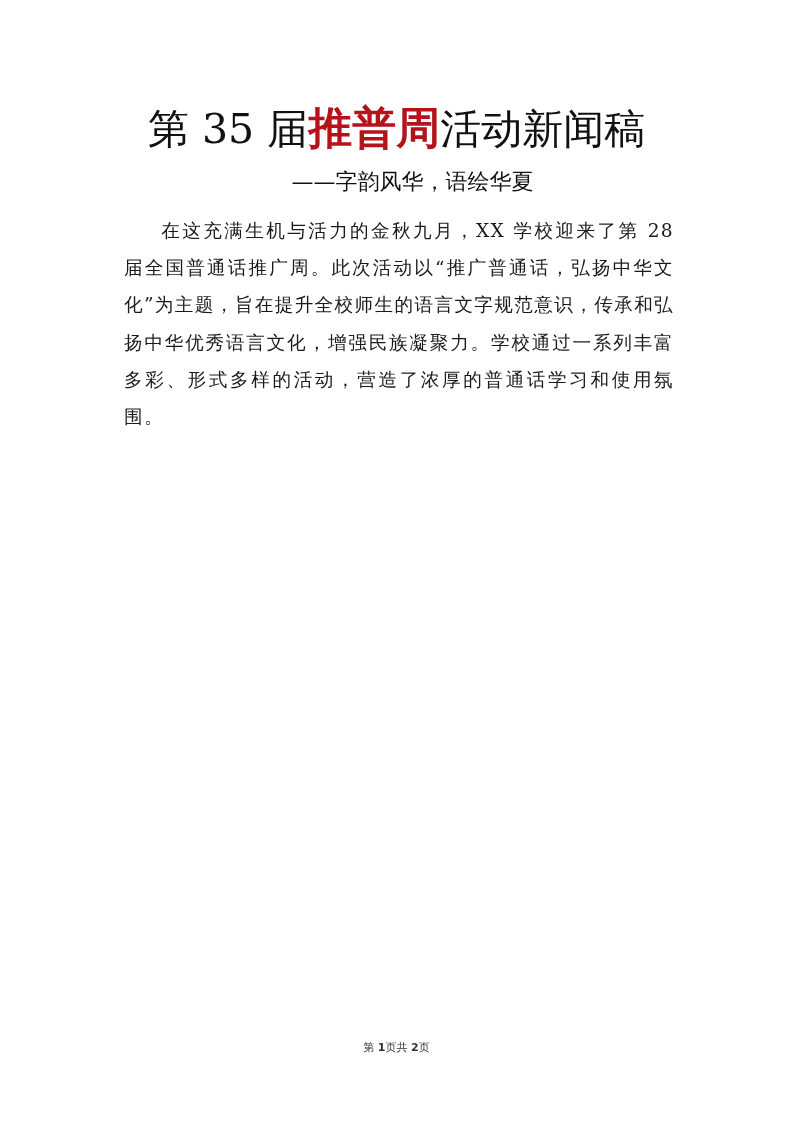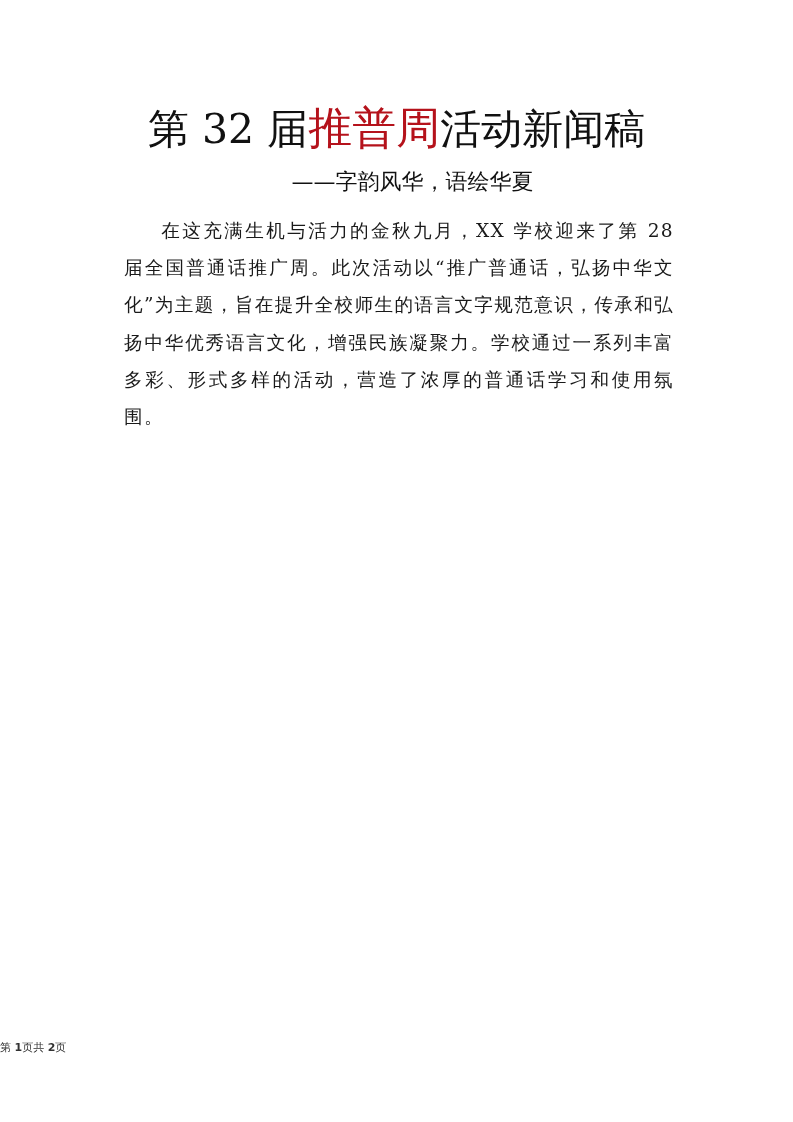--- a/index.html
+++ b/index.html
@@ -29,21 +29,21 @@
       width: 793px;
       text-align: center;
       font-size: 41px;
       line-height: 56px;
       letter-spacing: 0px;
       white-space: nowrap;
       color: #111111;
     }
     .title .accent {
       color: #b5121b;
-      font-weight: normal;
+      font-weight: bold;
       font-size: 44px;
     }
     .subtitle {
       position: absolute;
       left: 16px;
       top: 160px;
       width: 793px;
       text-align: center;
       font-size: 22px;
       line-height: 44px;
@@ -65,37 +65,37 @@
     }
     .body-text p {
       margin: 8px;
       text-indent: 2em;
     }
     .footer {
       position: absolute;
       left: 0;
       top: 1040px;
       width: 793px;
-      text-align: left;
+      text-align: center;
       font-size: 11px;
       line-height: 16px;
       color: #333333;
       font-family: "DejaVu Sans", "Liberation Sans", sans-serif;
     }
     .footer b {
       font-weight: bold;
     }
   </style>
 </head>
 <body>
 
 <div class="page">
 
   <div class="title">
-    <span>第 32 届</span><span class="accent">推普周</span><span>活动新闻稿</span>
+    <span>第 35 届</span><span class="accent">推普周</span><span>活动新闻稿</span>
   </div>
 
   <div class="subtitle">——字韵风华，语绘华夏</div>
 
   <div class="body-text">
     <p>在这充满生机与活力的金秋九月，XX 学校迎来了第 28 届全国普通话推广周。此次活动以“推广普通话，弘扬中华文化”为主题，旨在提升全校师生的语言文字规范意识，传承和弘扬中华优秀语言文化，增强民族凝聚力。学校通过一系列丰富多彩、形式多样的活动，营造了浓厚的普通话学习和使用氛围。</p>
   </div>
 
   <div class="footer">
     <span>第 </span><b>1</b><span>页共 </span><b>2</b><span>页</span>

